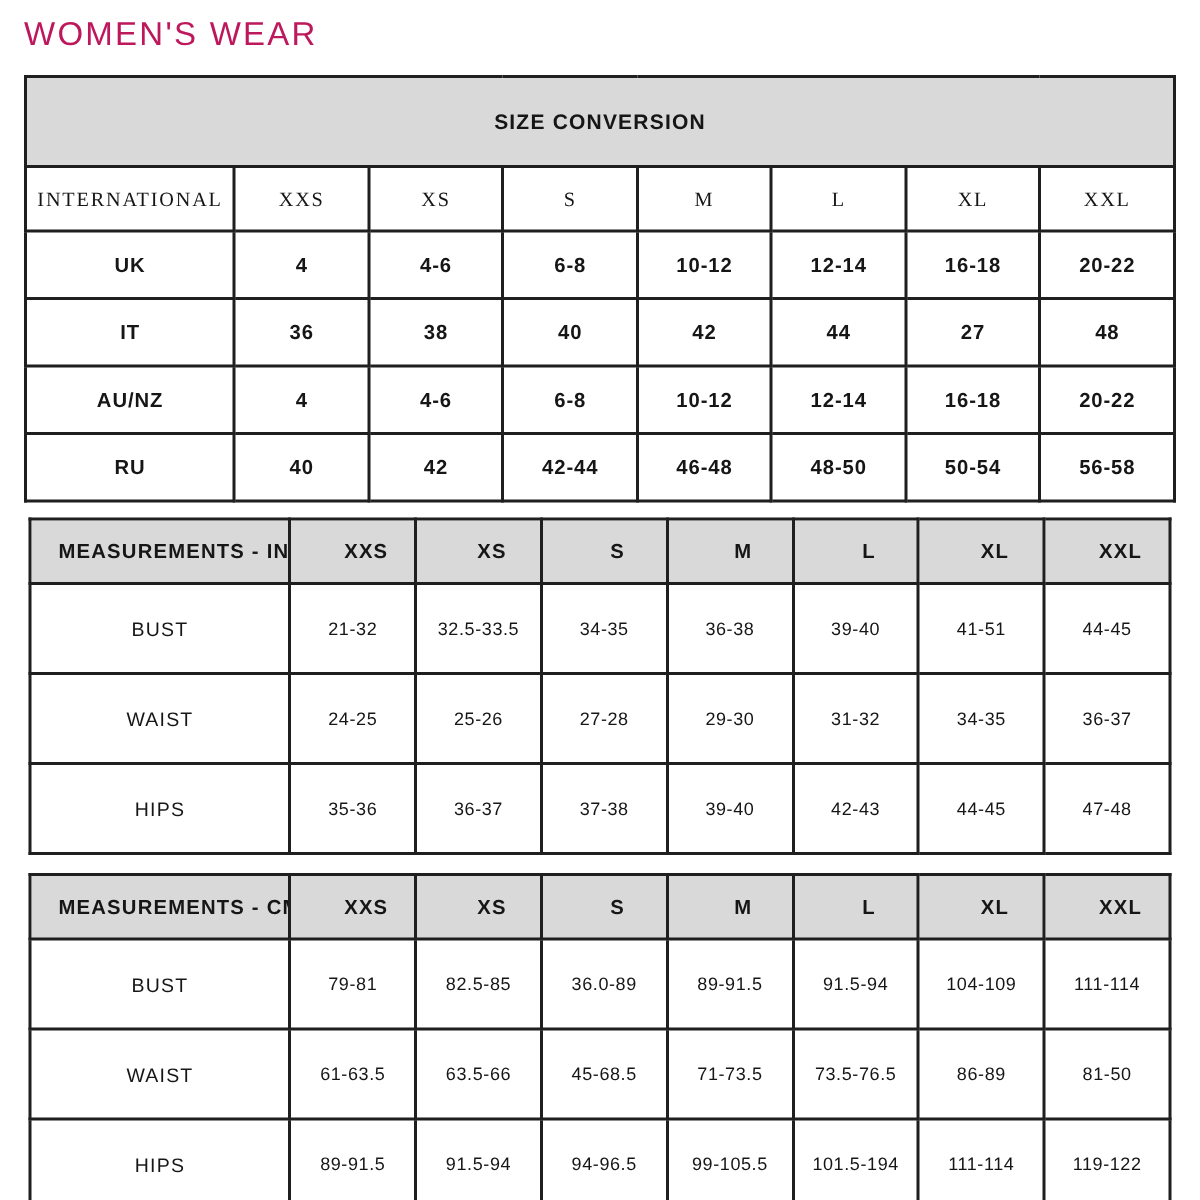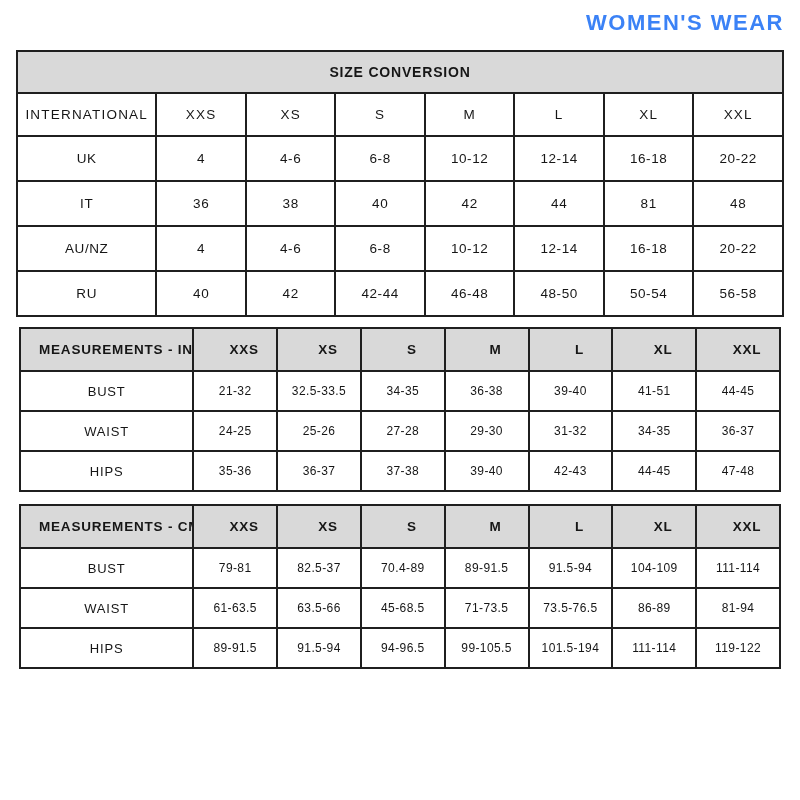--- a/index.html
+++ b/index.html
@@ -8,76 +8,77 @@
     --text: #161616;
   }
   *{ box-sizing: border-box; margin:0; padding:0; }
   html,body{ width:800px; height:800px; background:#ffffff; }
   body{
     font-family:"Liberation Sans", sans-serif;
     color:var(--text);
   }
   .page{ padding:8px 16px 14px 16px; }
   h1.page-title{
-    text-align:right;
+    text-align:left;
     font-size:22px;
-    font-weight:700;
+    font-weight:400;
     letter-spacing:1.5px;
     margin-top:2px;
     margin-bottom:14px;
-    color:#3b82f6;
+    color:#be185d;
   }
   table.tbl{
     width:100%;
     border-collapse:collapse;
     table-layout:fixed;
   }
   table.tbl th, table.tbl td{
     border:2px solid var(--border);
     text-align:center;
     vertical-align:middle;
     overflow:hidden;
     white-space:nowrap;
   }
   
   table.t1{ margin-bottom:10px; }
   table.t1 col.label-col{ width:18.2%; }
   table.t1 tr.title-row th{
     background:var(--header-bg);
-    height:42px;
+    height:60px;
     font-size:14px;
     font-weight:700;
     letter-spacing:0.8px;
   }
   table.t1 tr.header-row th{
     background:#ffffff;
     height:43px;
     font-size:13.5px;
     font-weight:400;
     letter-spacing:1.2px;
+    font-family:Liberation Serif, serif;
   }
   table.t1 tbody td{
     height:45px;
     font-size:13.5px;
-    font-weight:400;
+    font-weight:700;
     letter-spacing:0.6px;
   }
   
   table.t2{ width:calc(100% - 6px); margin:0 auto 12px auto; }
   table.t2 col.label-col{ width:22.8%; }
   table.t2 tr.header-row th{
     background:var(--header-bg);
     height:43px;
     font-size:13.5px;
     font-weight:700;
     letter-spacing:0.8px;
     padding-left:18px;
   }
   table.t2 tbody td{
-    height:40px;
+    height:60px;
     font-size:12px;
     font-weight:400;
     letter-spacing:0.4px;
   }
   table.t2 tbody td.row-label{
     font-size:13px;
     letter-spacing:0.8px;
   }
 </style>
 </head>
@@ -123,21 +124,21 @@
           <td class="value-cell">16-18</td>
           <td class="value-cell">20-22</td>
         </tr>
         <tr>
           <td class="row-label">IT</td>
           <td class="value-cell">36</td>
           <td class="value-cell">38</td>
           <td class="value-cell">40</td>
           <td class="value-cell">42</td>
           <td class="value-cell">44</td>
-          <td class="value-cell">81</td>
+          <td class="value-cell">27</td>
           <td class="value-cell">48</td>
         </tr>
         <tr>
           <td class="row-label">AU/NZ</td>
           <td class="value-cell">4</td>
           <td class="value-cell">4-6</td>
           <td class="value-cell">6-8</td>
           <td class="value-cell">10-12</td>
           <td class="value-cell">12-14</td>
           <td class="value-cell">16-18</td>
@@ -233,36 +234,36 @@
           <th>M</th>
           <th>L</th>
           <th>XL</th>
           <th>XXL</th>
         </tr>
       </thead>
       <tbody>
         <tr>
           <td class="row-label">BUST</td>
           <td class="value-cell">79-81</td>
-          <td class="value-cell">82.5-37</td>
-          <td class="value-cell">70.4-89</td>
+          <td class="value-cell">82.5-85</td>
+          <td class="value-cell">36.0-89</td>
           <td class="value-cell">89-91.5</td>
           <td class="value-cell">91.5-94</td>
           <td class="value-cell">104-109</td>
           <td class="value-cell">111-114</td>
         </tr>
         <tr>
           <td class="row-label">WAIST</td>
           <td class="value-cell">61-63.5</td>
           <td class="value-cell">63.5-66</td>
           <td class="value-cell">45-68.5</td>
           <td class="value-cell">71-73.5</td>
           <td class="value-cell">73.5-76.5</td>
           <td class="value-cell">86-89</td>
-          <td class="value-cell">81-94</td>
+          <td class="value-cell">81-50</td>
         </tr>
         <tr>
           <td class="row-label">HIPS</td>
           <td class="value-cell">89-91.5</td>
           <td class="value-cell">91.5-94</td>
           <td class="value-cell">94-96.5</td>
           <td class="value-cell">99-105.5</td>
           <td class="value-cell">101.5-194</td>
           <td class="value-cell">111-114</td>
           <td class="value-cell">119-122</td>

